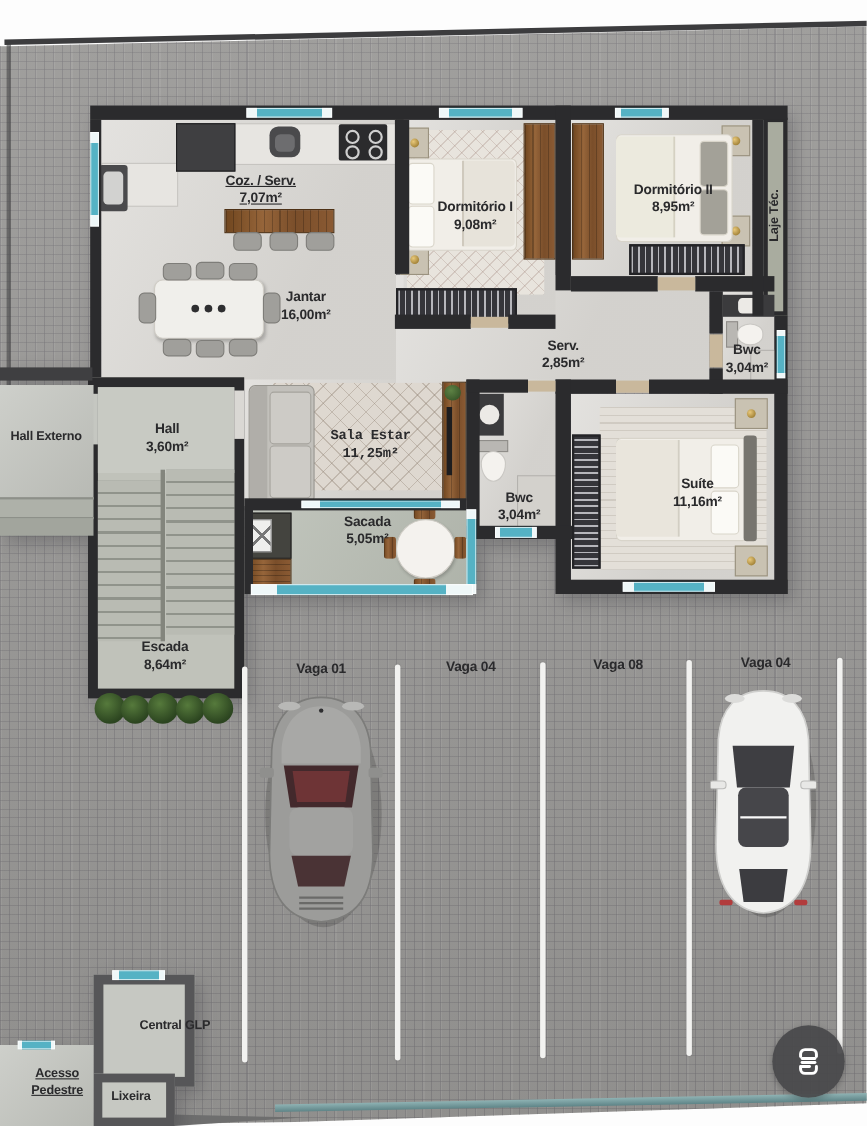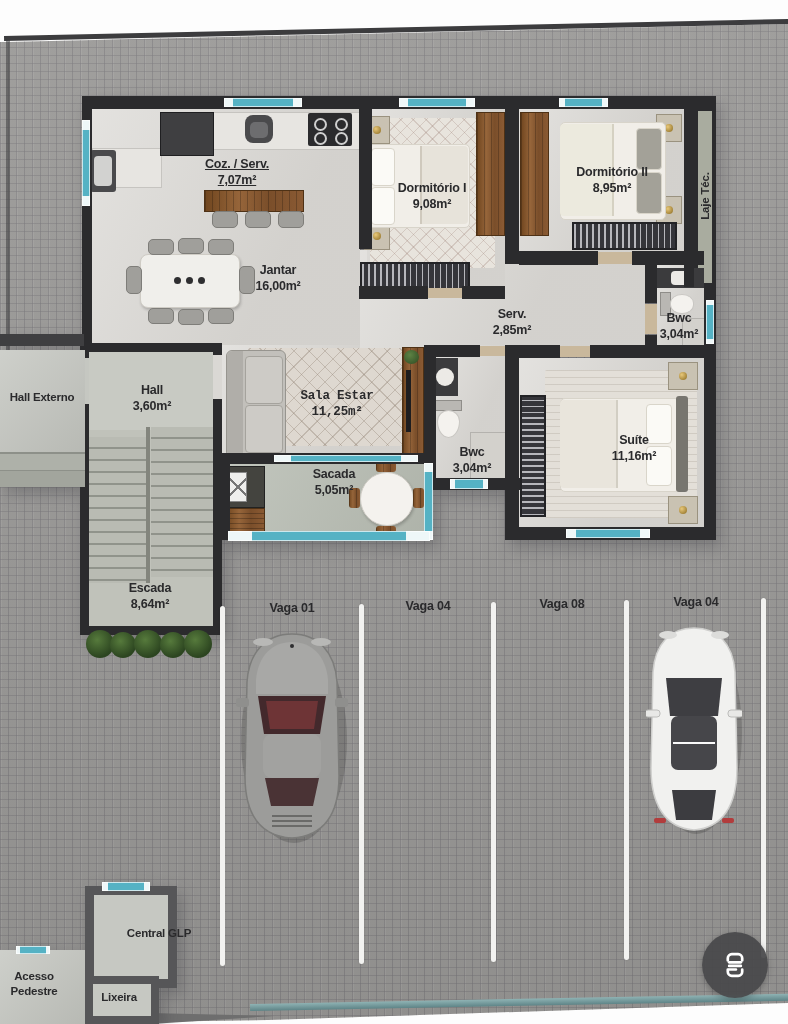--- a/index.html
+++ b/index.html
@@ -350,21 +350,21 @@
   <div class="lbl" style="left:150px;top:596px;">
     <span>Escada</span>
     <span>8,64m²</span>
   </div>
   <div class="lbl small" style="left:42px;top:397px;">
     <span>Hall Externo</span>
   </div>
   <div class="lbl small" style="left:131px;top:933px;margin-left:28px;">
     <span>Central GLP</span>
   </div>
-  <div class="lbl small" style="left:34px;top:984px;white-space:normal;width:66px;">
+  <div class="lbl small" style="left:52px;top:984px;white-space:normal;width:66px;text-decoration:underline;">
     <span>Acesso Pedestre</span>
   </div>
   <div class="lbl small" style="left:119px;top:997px;">
     <span>Lixeira</span>
   </div>
   <div class="lbl" style="left:292px;top:608px;">
     <span>Vaga 01</span>
   </div>
   <div class="lbl" style="left:428px;top:606px;">
     <span>Vaga 04</span>

